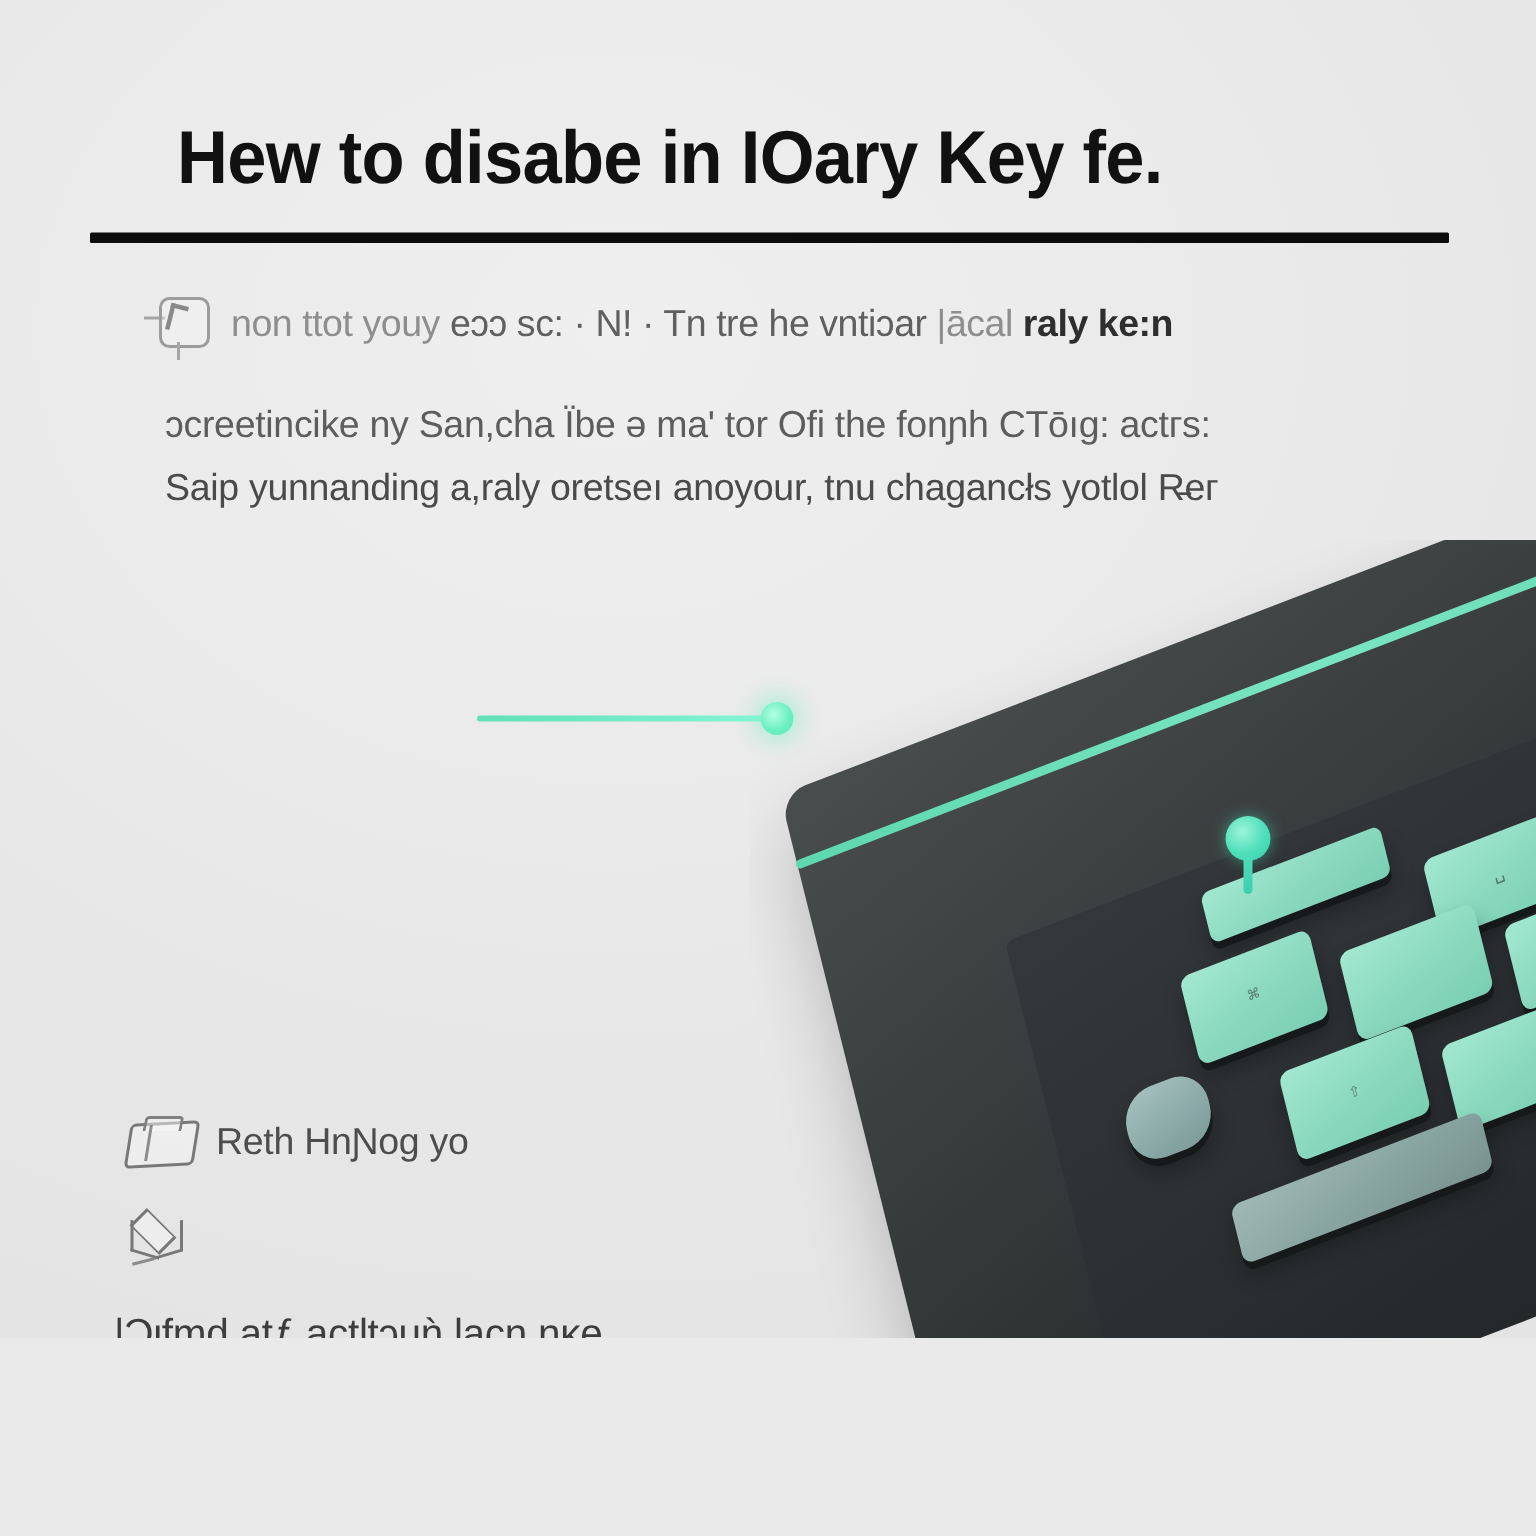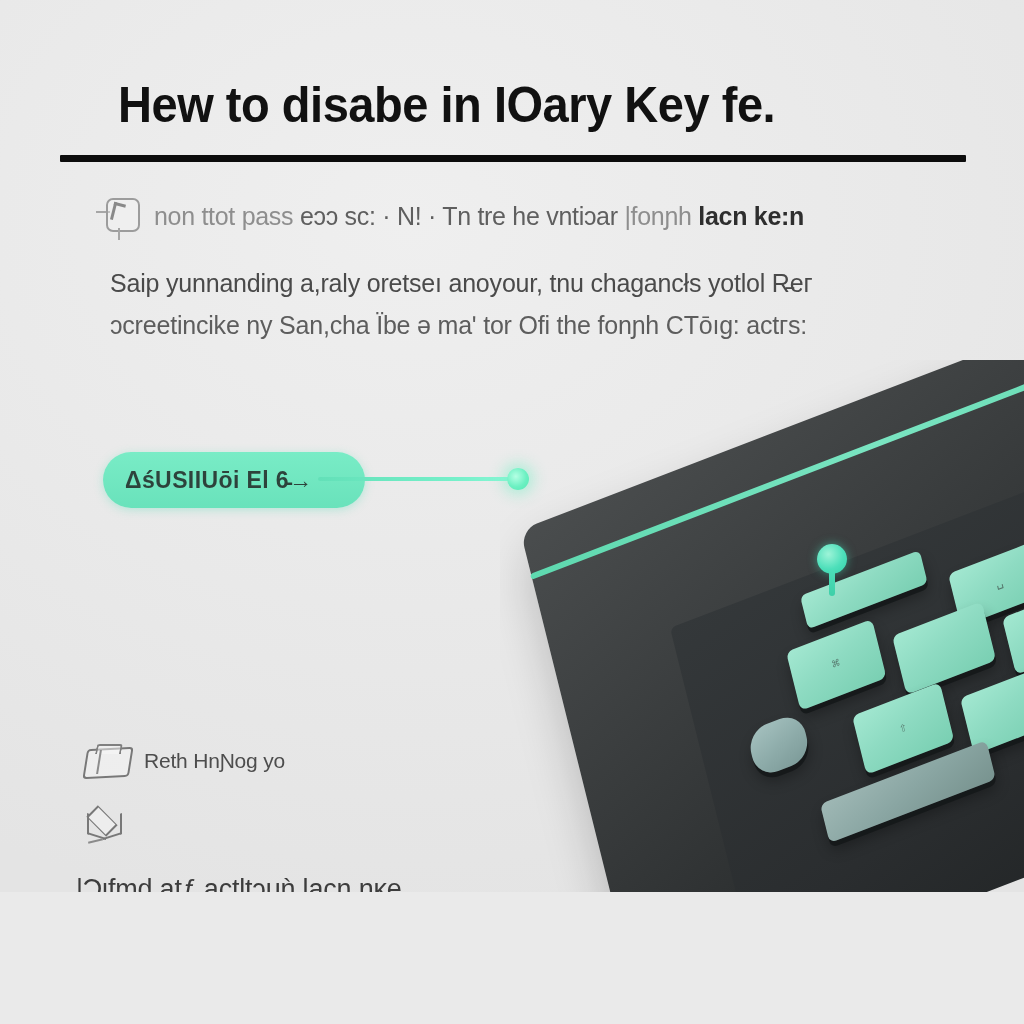--- a/index.html
+++ b/index.html
@@ -355,21 +355,21 @@
   }
   .ico-cube .tail {
     position: absolute;
     left: 6px; top: 38px;
     width: 15px; height: 2px;
     background: #6a6a6a;
     transform: rotate(-14deg);
   }
 
   .blist-text {
-    font-size: 21px;
+    font-size: 25px;
     color: #4d4d4d;
     letter-spacing: -0.2px;
     white-space: nowrap;
     filter: blur(0.2px);
   }
   .blist-text.muted { color: #7c7c7c; }
 
   .btail {
     position: absolute;
     left: 76px;
@@ -413,35 +413,32 @@
   <div class="title-rule"></div>
 
   <div class="subhead-row">
     <span class="subhead-icon">
       <span class="tick1"></span>
       <span class="sq"></span>
       <span class="scribble"></span>
       <span class="tick2"></span>
     </span>
     <span class="subhead-text">
-      <span>non ttot pass</span>
+      <span>non ttot youy</span>
       <span class="mid">eɔɔ sc: · N! · Tn tre he vntiɔar</span>
-      <span>|fonɲh</span>
-      <span class="strong">lacn ke:n</span>
+      <span>|ācal</span>
+      <span class="strong">raly ke:n</span>
     </span>
   </div>
 
   <div class="para">
+    <span class="ln second">ɔcreetincike ny San,cha Ïbe ə maʹ tor Ofi the fonɲh CTōıg: actгs:</span>
     <span class="ln">Saip yunnanding a,raly oretseı anoyour, tnu chagancłs yotlol R̵ег</span>
-    <span class="ln second">ɔcreetincike ny San,cha Ïbe ə maʹ tor Ofi the fonɲh CTōıg: actгs:</span>
-  </div>
-
-  <div class="callout">
-    <span class="callout-label">ΔśUSƖIUōi Εl 6̵→</span>
-  </div>
+  </div>
+
   <div class="connector-line"></div>
   <div class="connector-dot"></div>
 
   <div class="kb-wrap">
     <div class="kb-body"></div>
     <div class="kb-edge"></div>
     <div class="kb-deck"></div>
     <div id="keys-host">
         <div class="key wide" style="left: 300px; top: 236px; width: 128px; height: 34px;"></div>
         <div class="key" style="left: 448px; top: 214px; width: 96px; height: 54px;">

